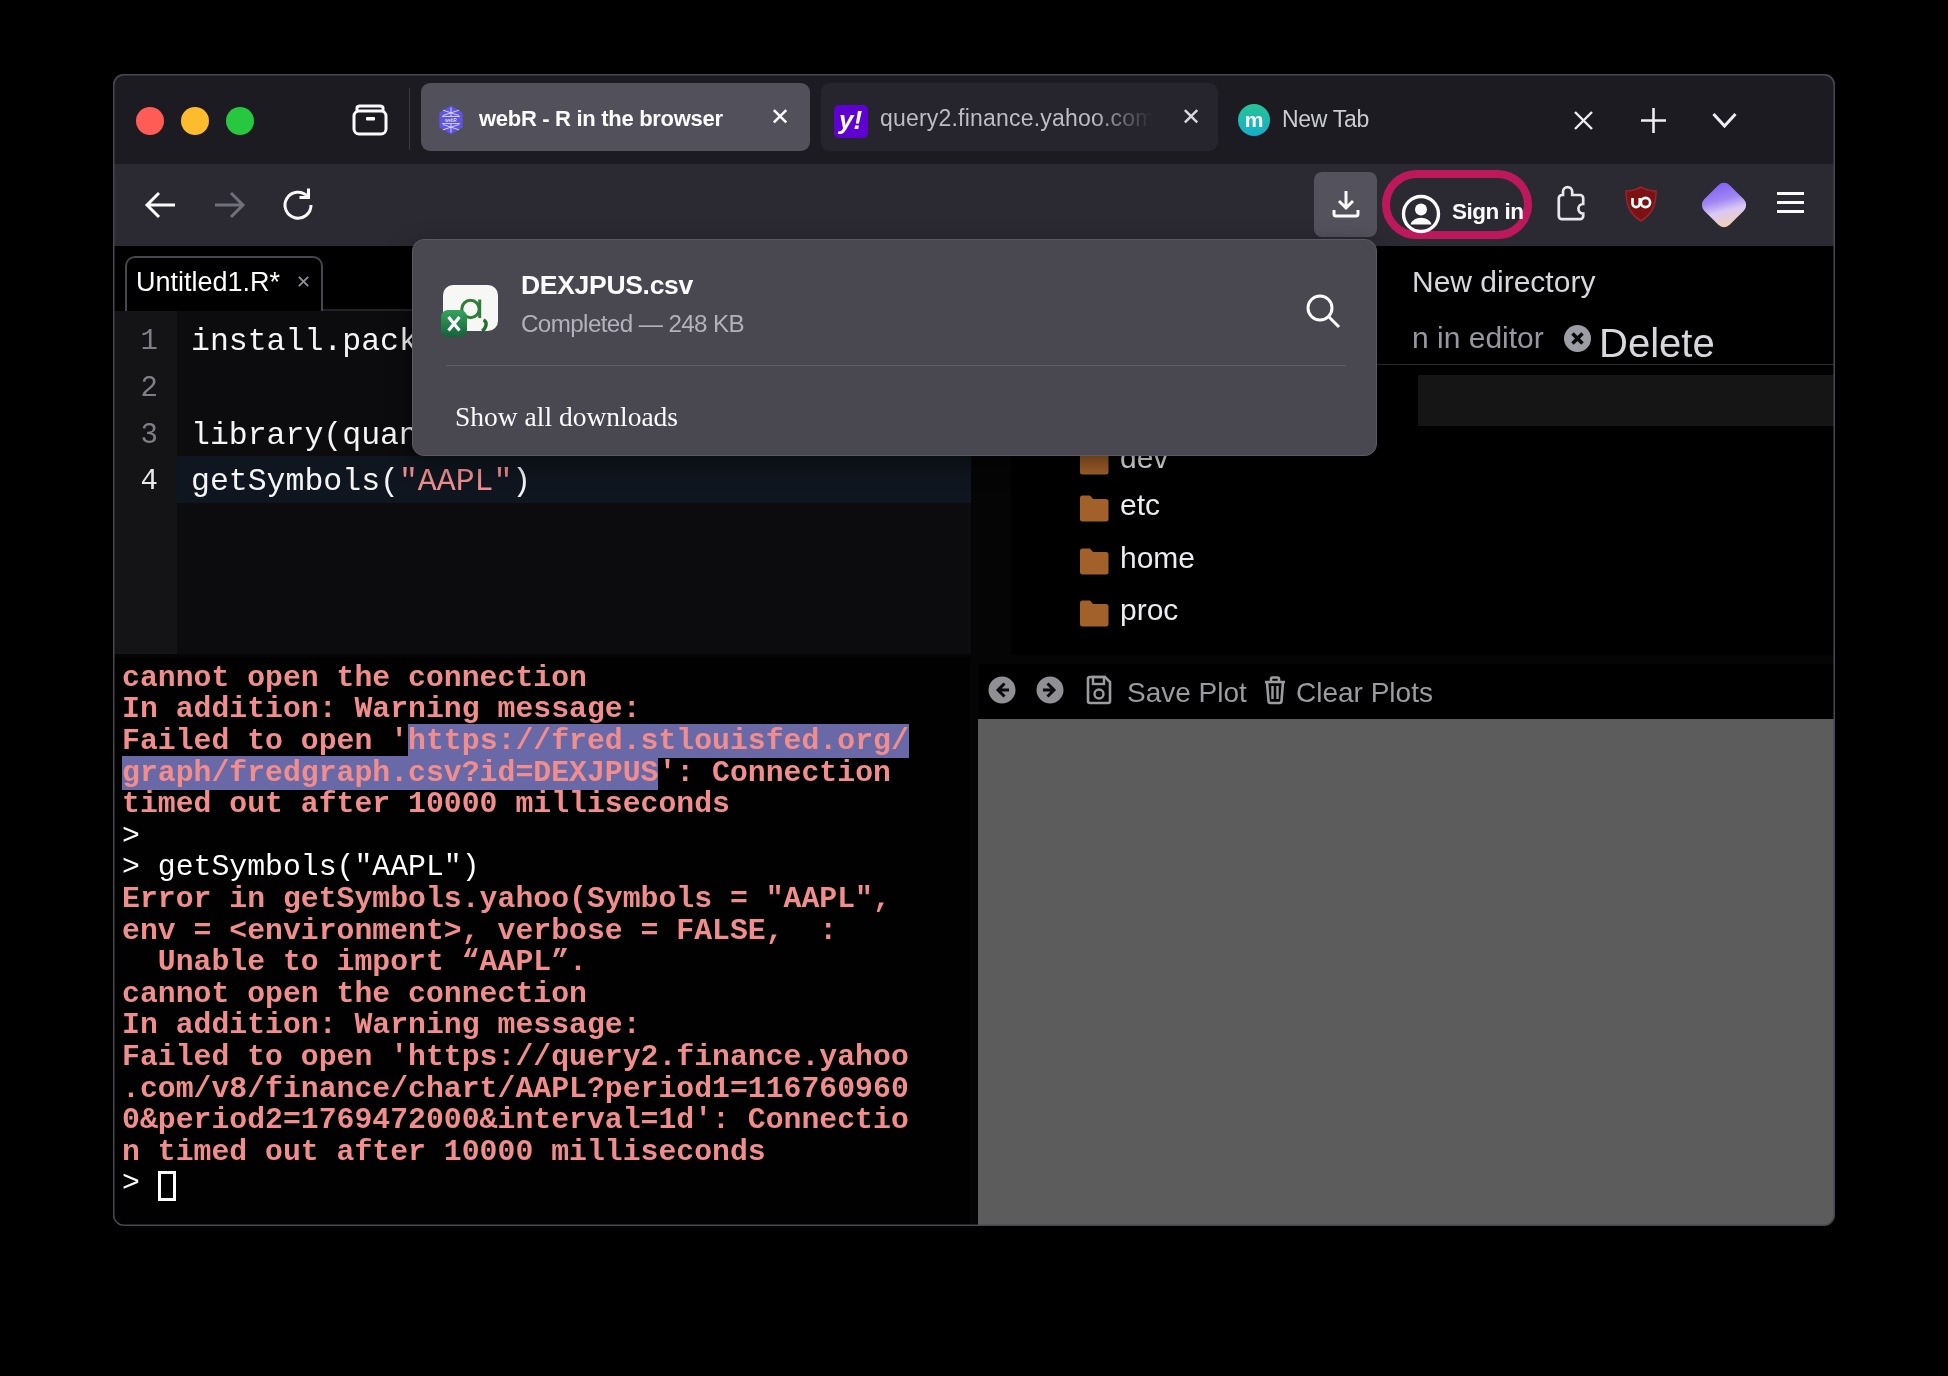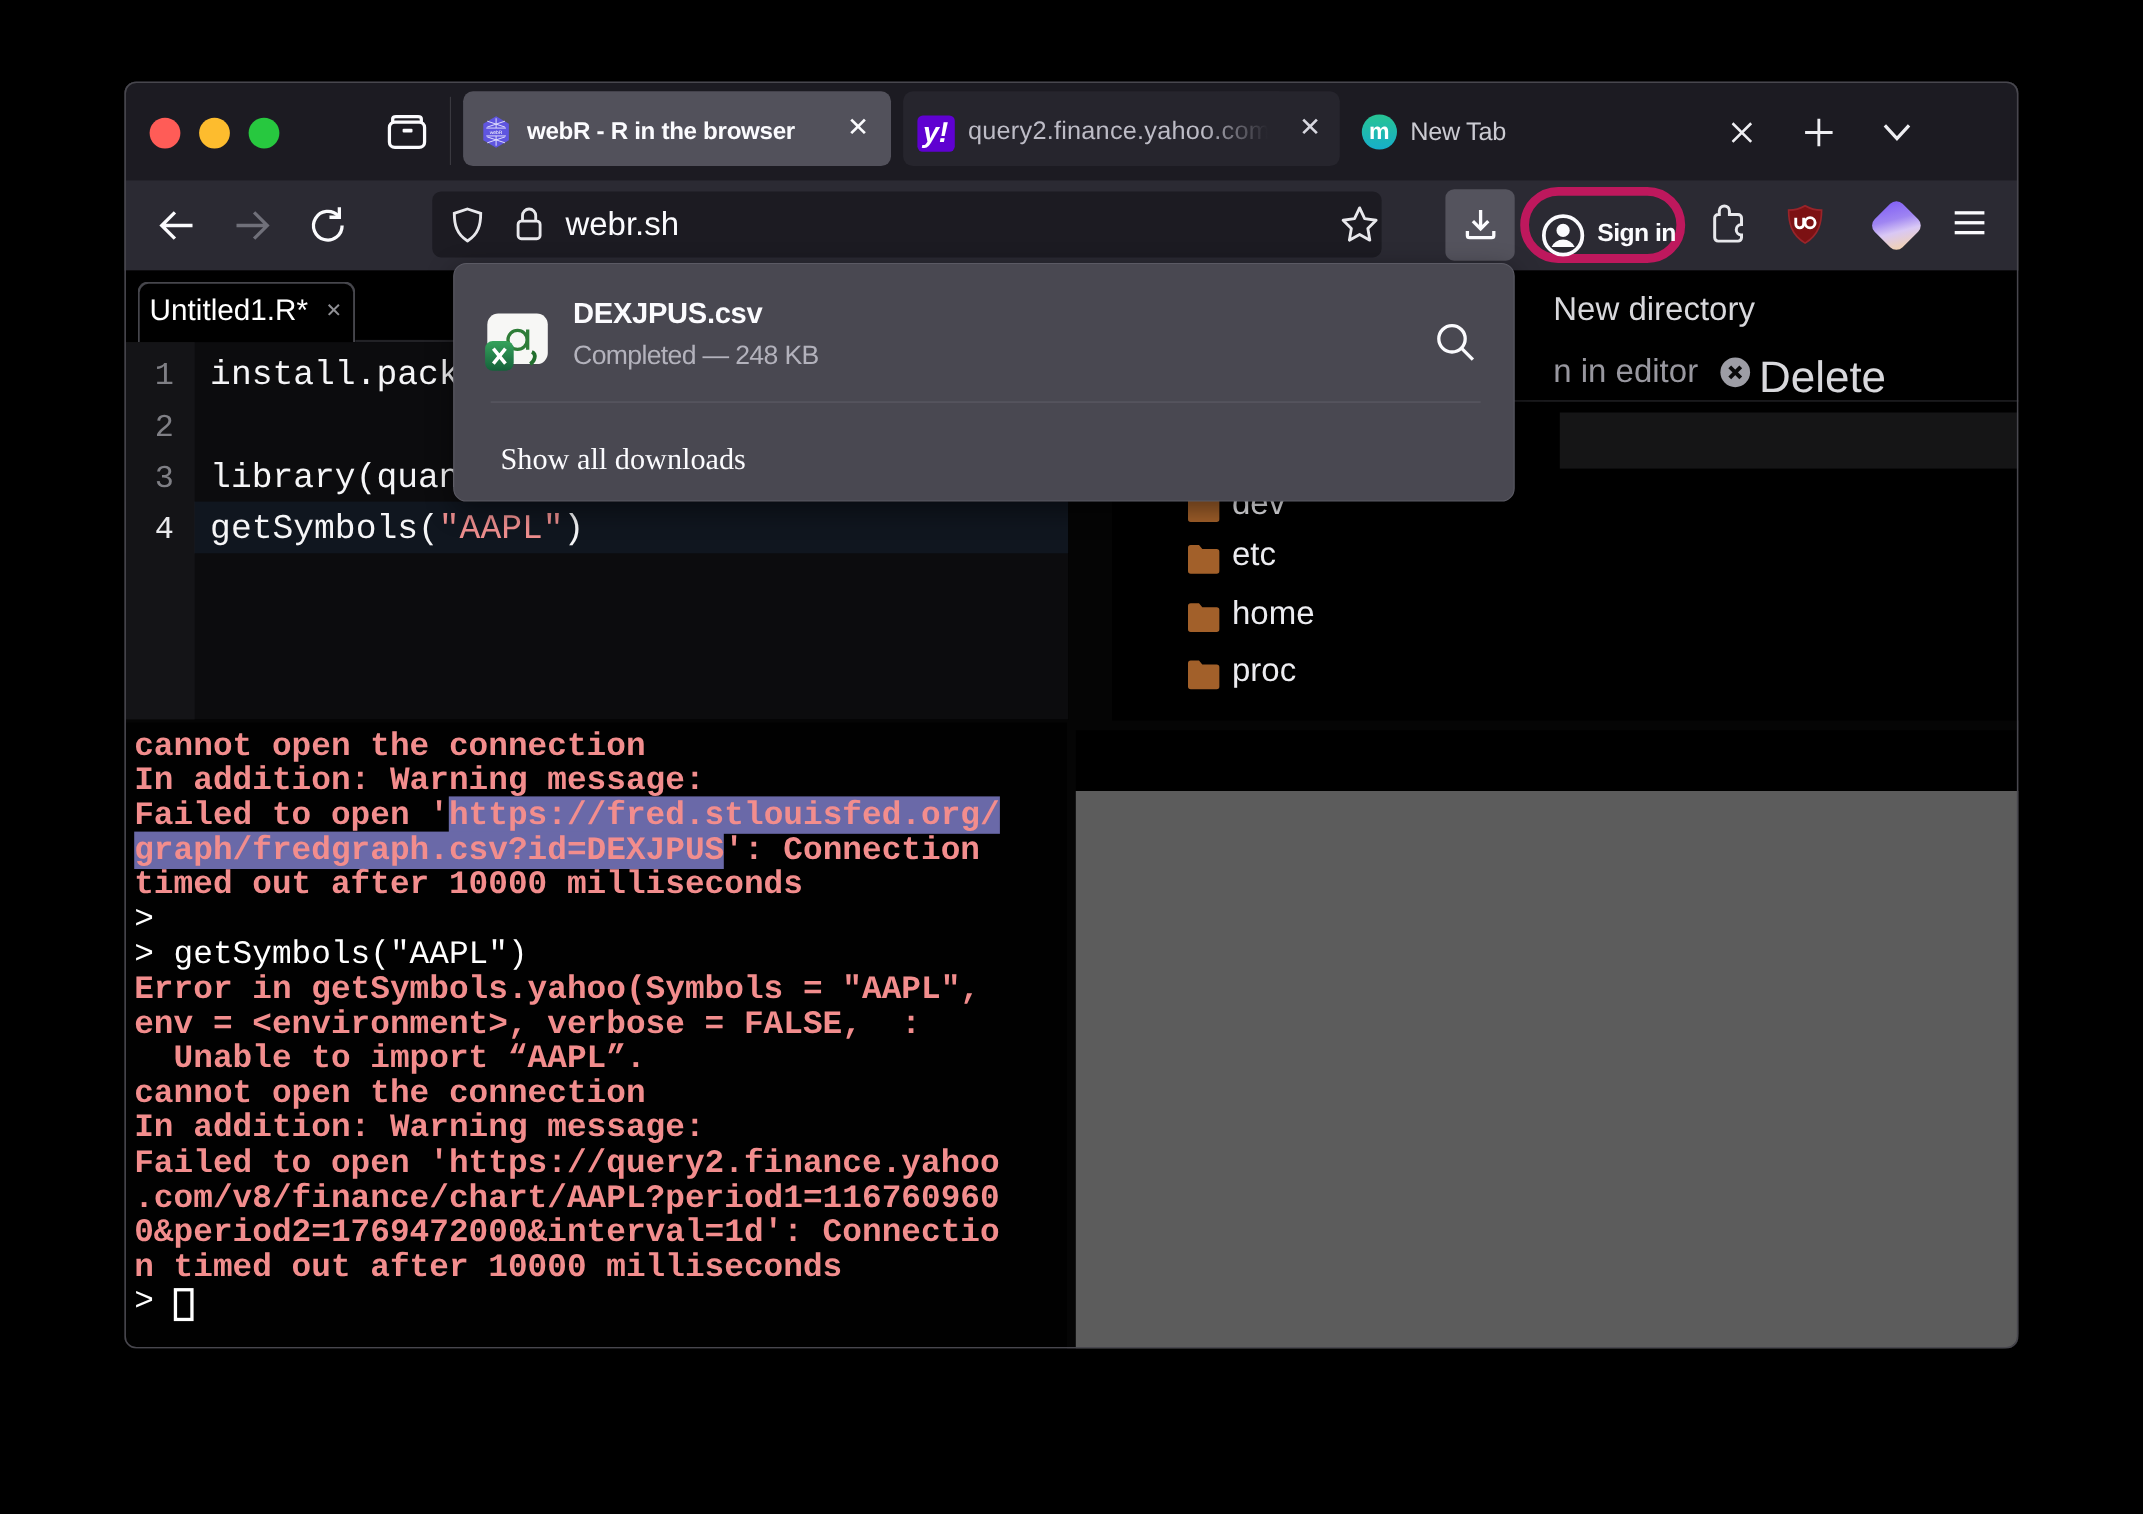--- a/index.html
+++ b/index.html
@@ -127,33 +127,20 @@
     <svg class="abs" style="left:28px;top:22px;" width="40" height="38" viewBox="0 0 40 38">
         <path d="M18 7 L6 19 L18 31 M6 19 L34 19" stroke="#fbfbfe" stroke-width="3" fill="none"></path>
       </svg>
     <svg class="abs" style="left:96px;top:22px;" width="40" height="38" viewBox="0 0 40 38">
         <path d="M22 7 L34 19 L22 31 M34 19 L6 19" stroke="#70707a" stroke-width="3" fill="none"></path>
       </svg>
     <svg class="abs" style="left:165px;top:22px;" width="40" height="38" viewBox="0 0 40 38">
         <path d="M33 19 A13 13 0 1 1 29.5 10.3" stroke="#fbfbfe" stroke-width="3" fill="none"></path>
         <path d="M30.5 2.5 L30.5 11.5 L21.5 11.5" fill="none" stroke="#fbfbfe" stroke-width="3"></path>
       </svg>
-    <div id="urlbar">
-      <svg class="abs" style="left:15px;top:13px;" width="34" height="36" viewBox="0 0 34 36">
-          <path d="M17 3 L29 7 C29 17 27 26 17 32 C7 26 5 17 5 7 Z" fill="none" stroke="#e8e8ec" stroke-width="2.6"></path>
-        </svg>
-      <svg class="abs" style="left:71px;top:11px;" width="34" height="38" viewBox="0 0 34 38">
-          <rect x="7" y="16" width="20" height="16" rx="3" fill="none" stroke="#e8e8ec" stroke-width="2.6"></rect>
-          <path d="M11 16 V11 a6 6 0 0 1 12 0 V16" fill="none" stroke="#e8e8ec" stroke-width="2.6"></path>
-        </svg>
-      <div id="urltext">webr.sh</div>
-      <svg class="abs" style="left:823px;top:11px;" width="40" height="38" viewBox="0 0 40 38">
-          <path d="M20 4 L24.6 13.7 L35 15.2 L27.5 22.7 L29.3 33.3 L20 28.2 L10.7 33.3 L12.5 22.7 L5 15.2 L15.4 13.7 Z" fill="none" stroke="#e8e8ec" stroke-width="2.6" stroke-linejoin="round"></path>
-        </svg>
-    </div>
     <div id="dlbtn">
       <svg class="abs" style="left:15px;top:16px;" width="34" height="34" viewBox="0 0 34 34">
           <path d="M17 3 L17 19 M10 13 L17 20 L24 13" stroke="#fbfbfe" stroke-width="3" fill="none"></path>
           <path d="M5 22 L5 26 Q5 28 7 28 L27 28 Q29 28 29 26 L29 22" stroke="#fbfbfe" stroke-width="3" fill="none"></path>
         </svg>
     </div>
     <div id="signin">
       <svg class="abs" style="left:11px;top:16px;" width="40" height="40" viewBox="0 0 40 40">
           <circle cx="20" cy="20" r="17.5" fill="none" stroke="#fbfbfe" stroke-width="3.4"></circle>
           <circle cx="20" cy="15.5" r="6" fill="#fbfbfe"></circle>
@@ -242,20 +229,42 @@
           <span>home</span>
         </div>
       <div class="folder-row" style="top:349px;">
           <svg width="32" height="29" viewBox="0 0 32 29">
             <path d="M2 4 Q2 1.5 4.5 1.5 L12 1.5 L15 5 L28 5 Q30.5 5 30.5 7.5 L30.5 25 Q30.5 27.5 28 27.5 L4.5 27.5 Q2 27.5 2 25 Z" fill="#a2602a"></path>
           </svg>
           <span>proc</span>
         </div>
     </div>
     <div id="plot">
+      <div id="plotbar">
+        <svg class="abs" style="left:10px;top:12px;" width="28" height="28" viewBox="0 0 28 28">
+            <circle cx="14" cy="14" r="13.5" fill="#8f8f94"></circle>
+            <path d="M16.5 7.5 L10 14 L16.5 20.5 M10 14 L21 14" stroke="#0c0c0c" stroke-width="3" fill="none"></path>
+          </svg>
+        <svg class="abs" style="left:58px;top:12px;" width="28" height="28" viewBox="0 0 28 28">
+            <circle cx="14" cy="14" r="13.5" fill="#8f8f94"></circle>
+            <path d="M11.5 7.5 L18 14 L11.5 20.5 M18 14 L7 14" stroke="#0c0c0c" stroke-width="3" fill="none"></path>
+          </svg>
+        <svg class="abs" style="left:108px;top:11px;" width="26" height="30" viewBox="0 0 26 30">
+            <path d="M2 4 Q2 2 4 2 L19 2 L24 7 L24 26 Q24 28 22 28 L4 28 Q2 28 2 26 Z" fill="none" stroke="#9b9ba0" stroke-width="2.6"></path>
+            <rect x="7" y="2" width="11" height="7" fill="none" stroke="#9b9ba0" stroke-width="2.4"></rect>
+            <circle cx="13" cy="19" r="4.5" fill="none" stroke="#9b9ba0" stroke-width="2.4"></circle>
+          </svg>
+        <div class="t" style="left:149px;">Save Plot</div>
+        <svg class="abs" style="left:284px;top:11px;" width="26" height="30" viewBox="0 0 26 30">
+            <path d="M3 7 L23 7 M9 7 L9 4 Q9 2.5 10.5 2.5 L15.5 2.5 Q17 2.5 17 4 L17 7" stroke="#9b9ba0" stroke-width="2.6" fill="none"></path>
+            <path d="M5 7 L6.5 26 Q6.6 28 8.5 28 L17.5 28 Q19.4 28 19.5 26 L21 7" fill="none" stroke="#9b9ba0" stroke-width="2.6"></path>
+            <path d="M10.5 11 L10.5 24 M15.5 11 L15.5 24" stroke="#9b9ba0" stroke-width="2.4"></path>
+          </svg>
+        <div class="t" style="left:318px;">Clear Plots</div>
+      </div>
       <div id="plotgray"></div>
     </div>
   </div>
 </div>
 <div id="winborder"></div>
 
 <div id="popup">
   <div id="fileicon">
       <svg style="position:absolute;left:12px;top:4px;" width="44" height="52" viewBox="0 0 44 52">
   <circle cx="15.5" cy="20" r="8.7" fill="none" stroke="#2e7d38" stroke-width="3"></circle>

